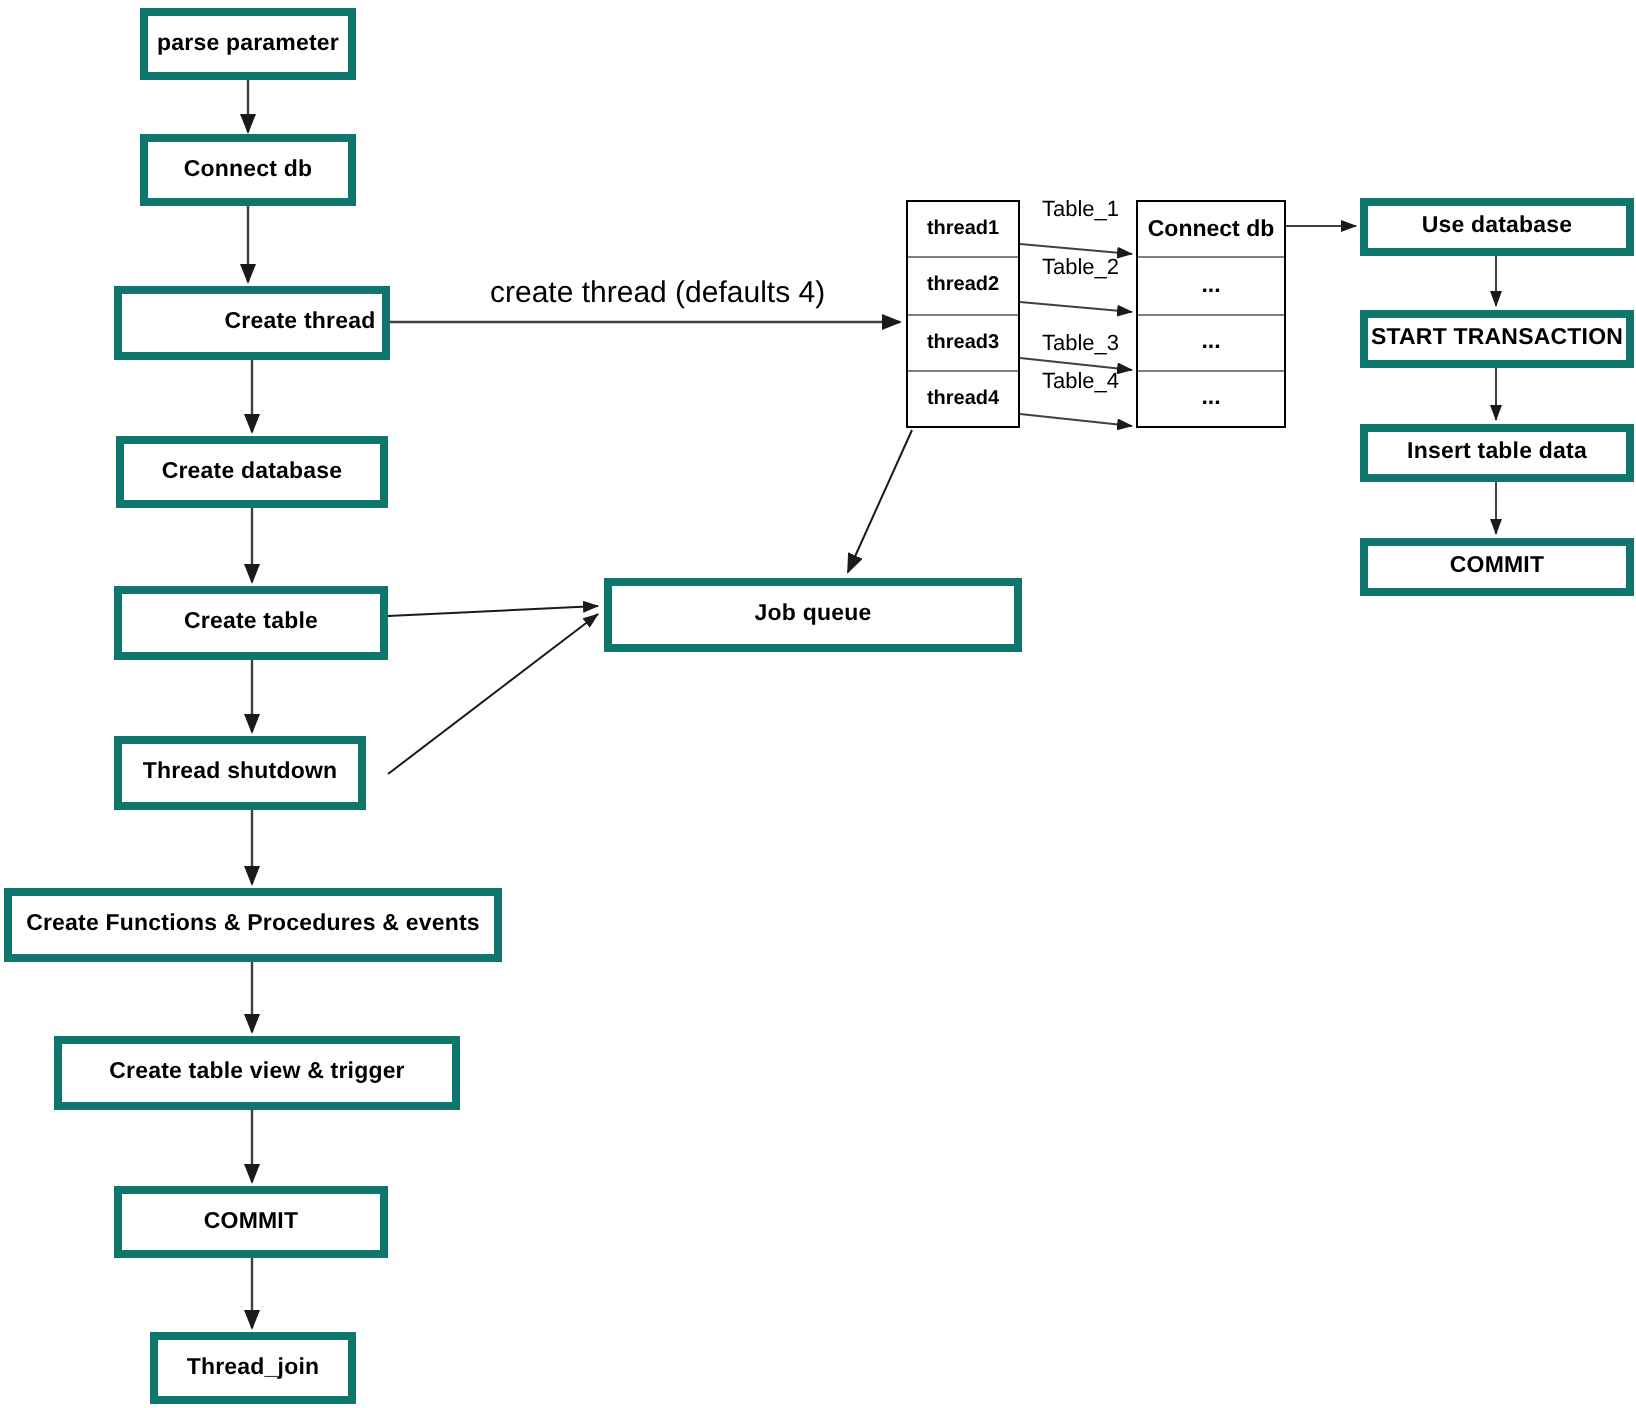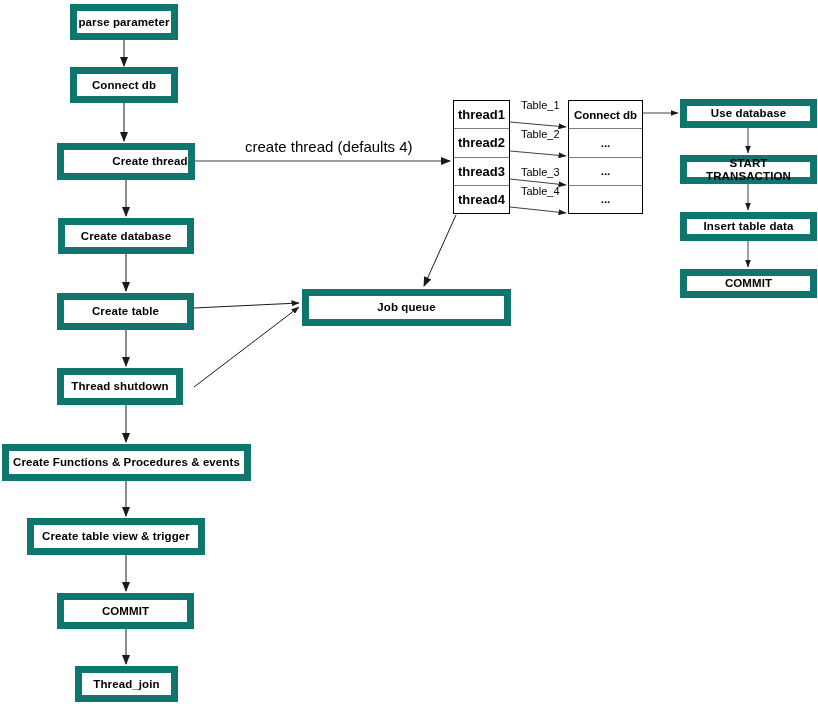--- a/index.html
+++ b/index.html
@@ -19,21 +19,21 @@
     position: absolute;
     left: 0;
     top: 0;
     width: 818px;
     height: 704px;
     pointer-events: none;
   }
   .node {
     position: absolute;
     box-sizing: border-box;
-    border: 7px solid #0f766e;
+    border: 4px solid #0f766e;
     background: #ffffff;
     display: flex;
     align-items: center;
     justify-content: center;
     text-align: center;
     color: #000000;
     font-size: 11.5px;
     font-weight: bold;
     letter-spacing: 0.1px;
     line-height: 1.1;
@@ -48,21 +48,21 @@
     flex-direction: column;
     z-index: 2;
   }
   .stack .cell {
     box-sizing: border-box;
     flex: 1 1 0;
     border-bottom: 1px solid #7f7f7f;
     display: flex;
     align-items: center;
     justify-content: center;
-    font-size: 13px;
+    font-size: 10px;
     font-weight: bold;
     color: #000000;
   }
   .stack .cell:last-child {
     border-bottom: none;
   }
   .stack.wide .cell {
     font-size: 11.5px;
   }
   .edge-label {
@@ -149,21 +149,21 @@
   </div>
 
   <div class="node" style="left:57px; top:368px; width:126px; height:37px;">
     <span>Thread shutdown</span>
   </div>
 
   <div class="node" style="left:2px; top:444px; width:249px; height:37px;">
     <span>Create Functions &amp; Procedures &amp; events</span>
   </div>
 
-  <div class="node" style="left:27px; top:518px; width:178px; height:37px;">
+  <div class="node" style="left:27px; top:518px; width:203px; height:37px;">
     <span>Create table view &amp; trigger</span>
   </div>
 
   <div class="node" style="left:57px; top:593px; width:137px; height:36px;">
     <span>COMMIT</span>
   </div>
 
   <div class="node" style="left:75px; top:666px; width:103px; height:36px;">
     <span>Thread_join</span>
   </div>

